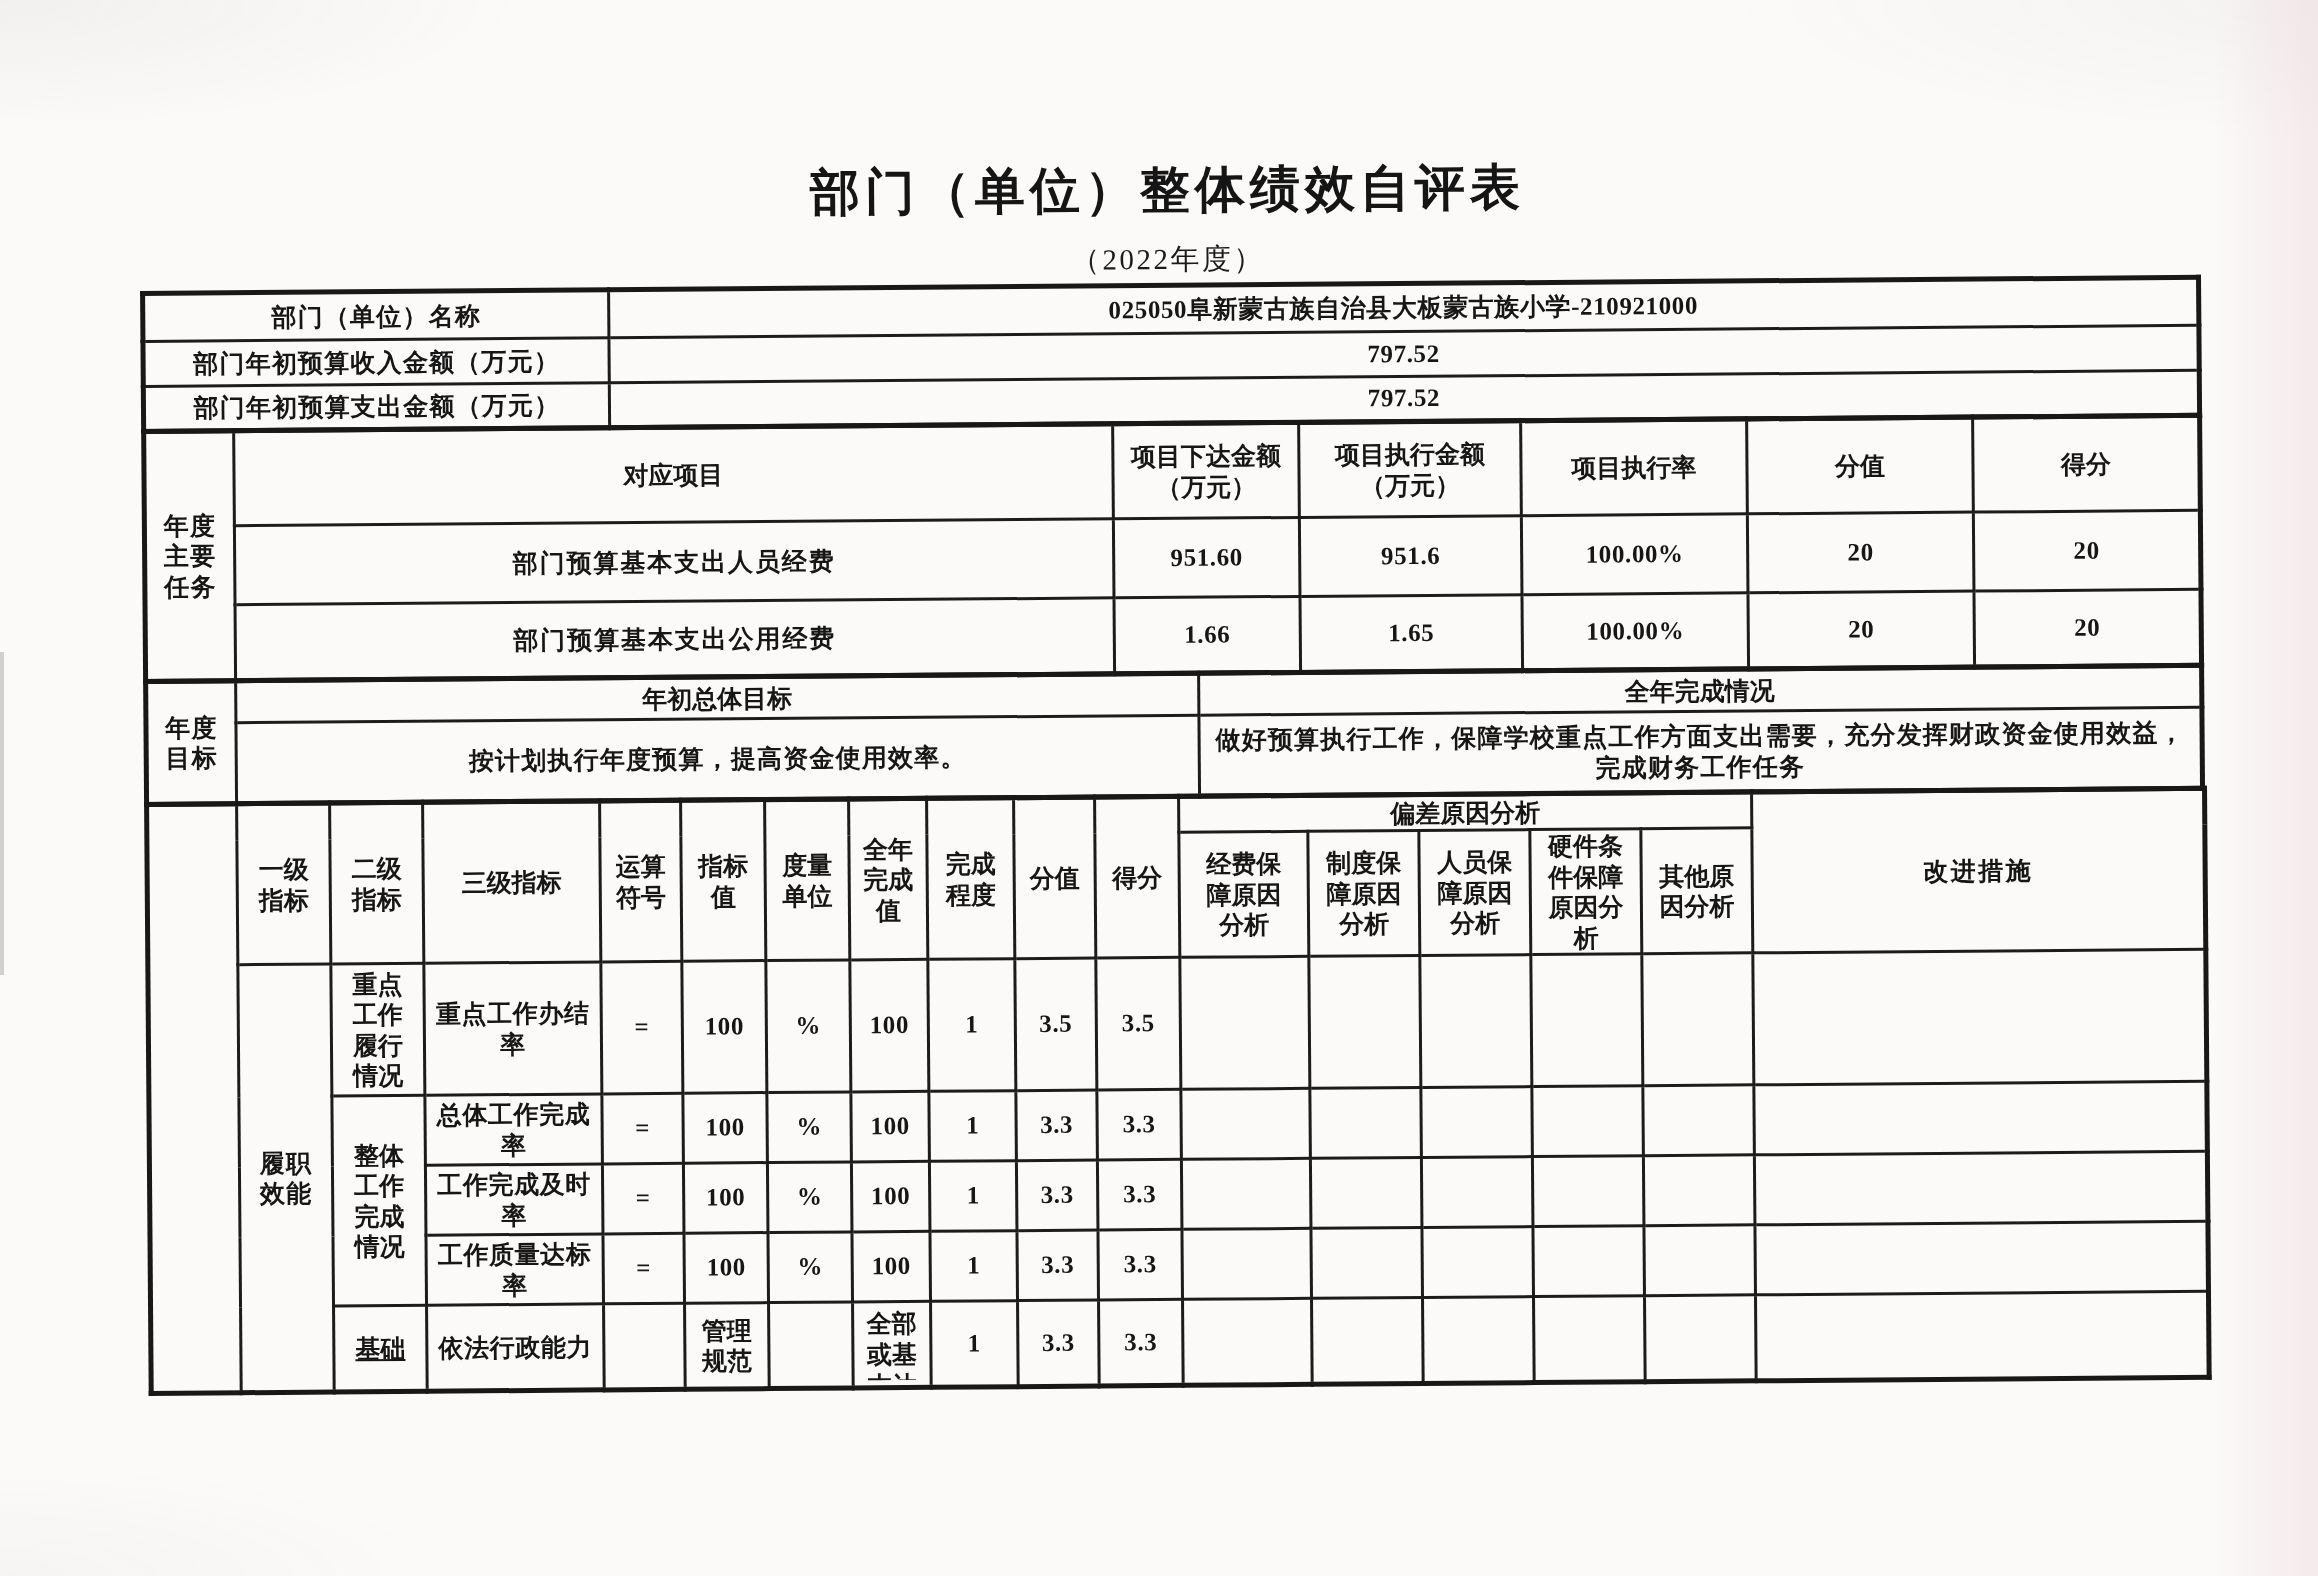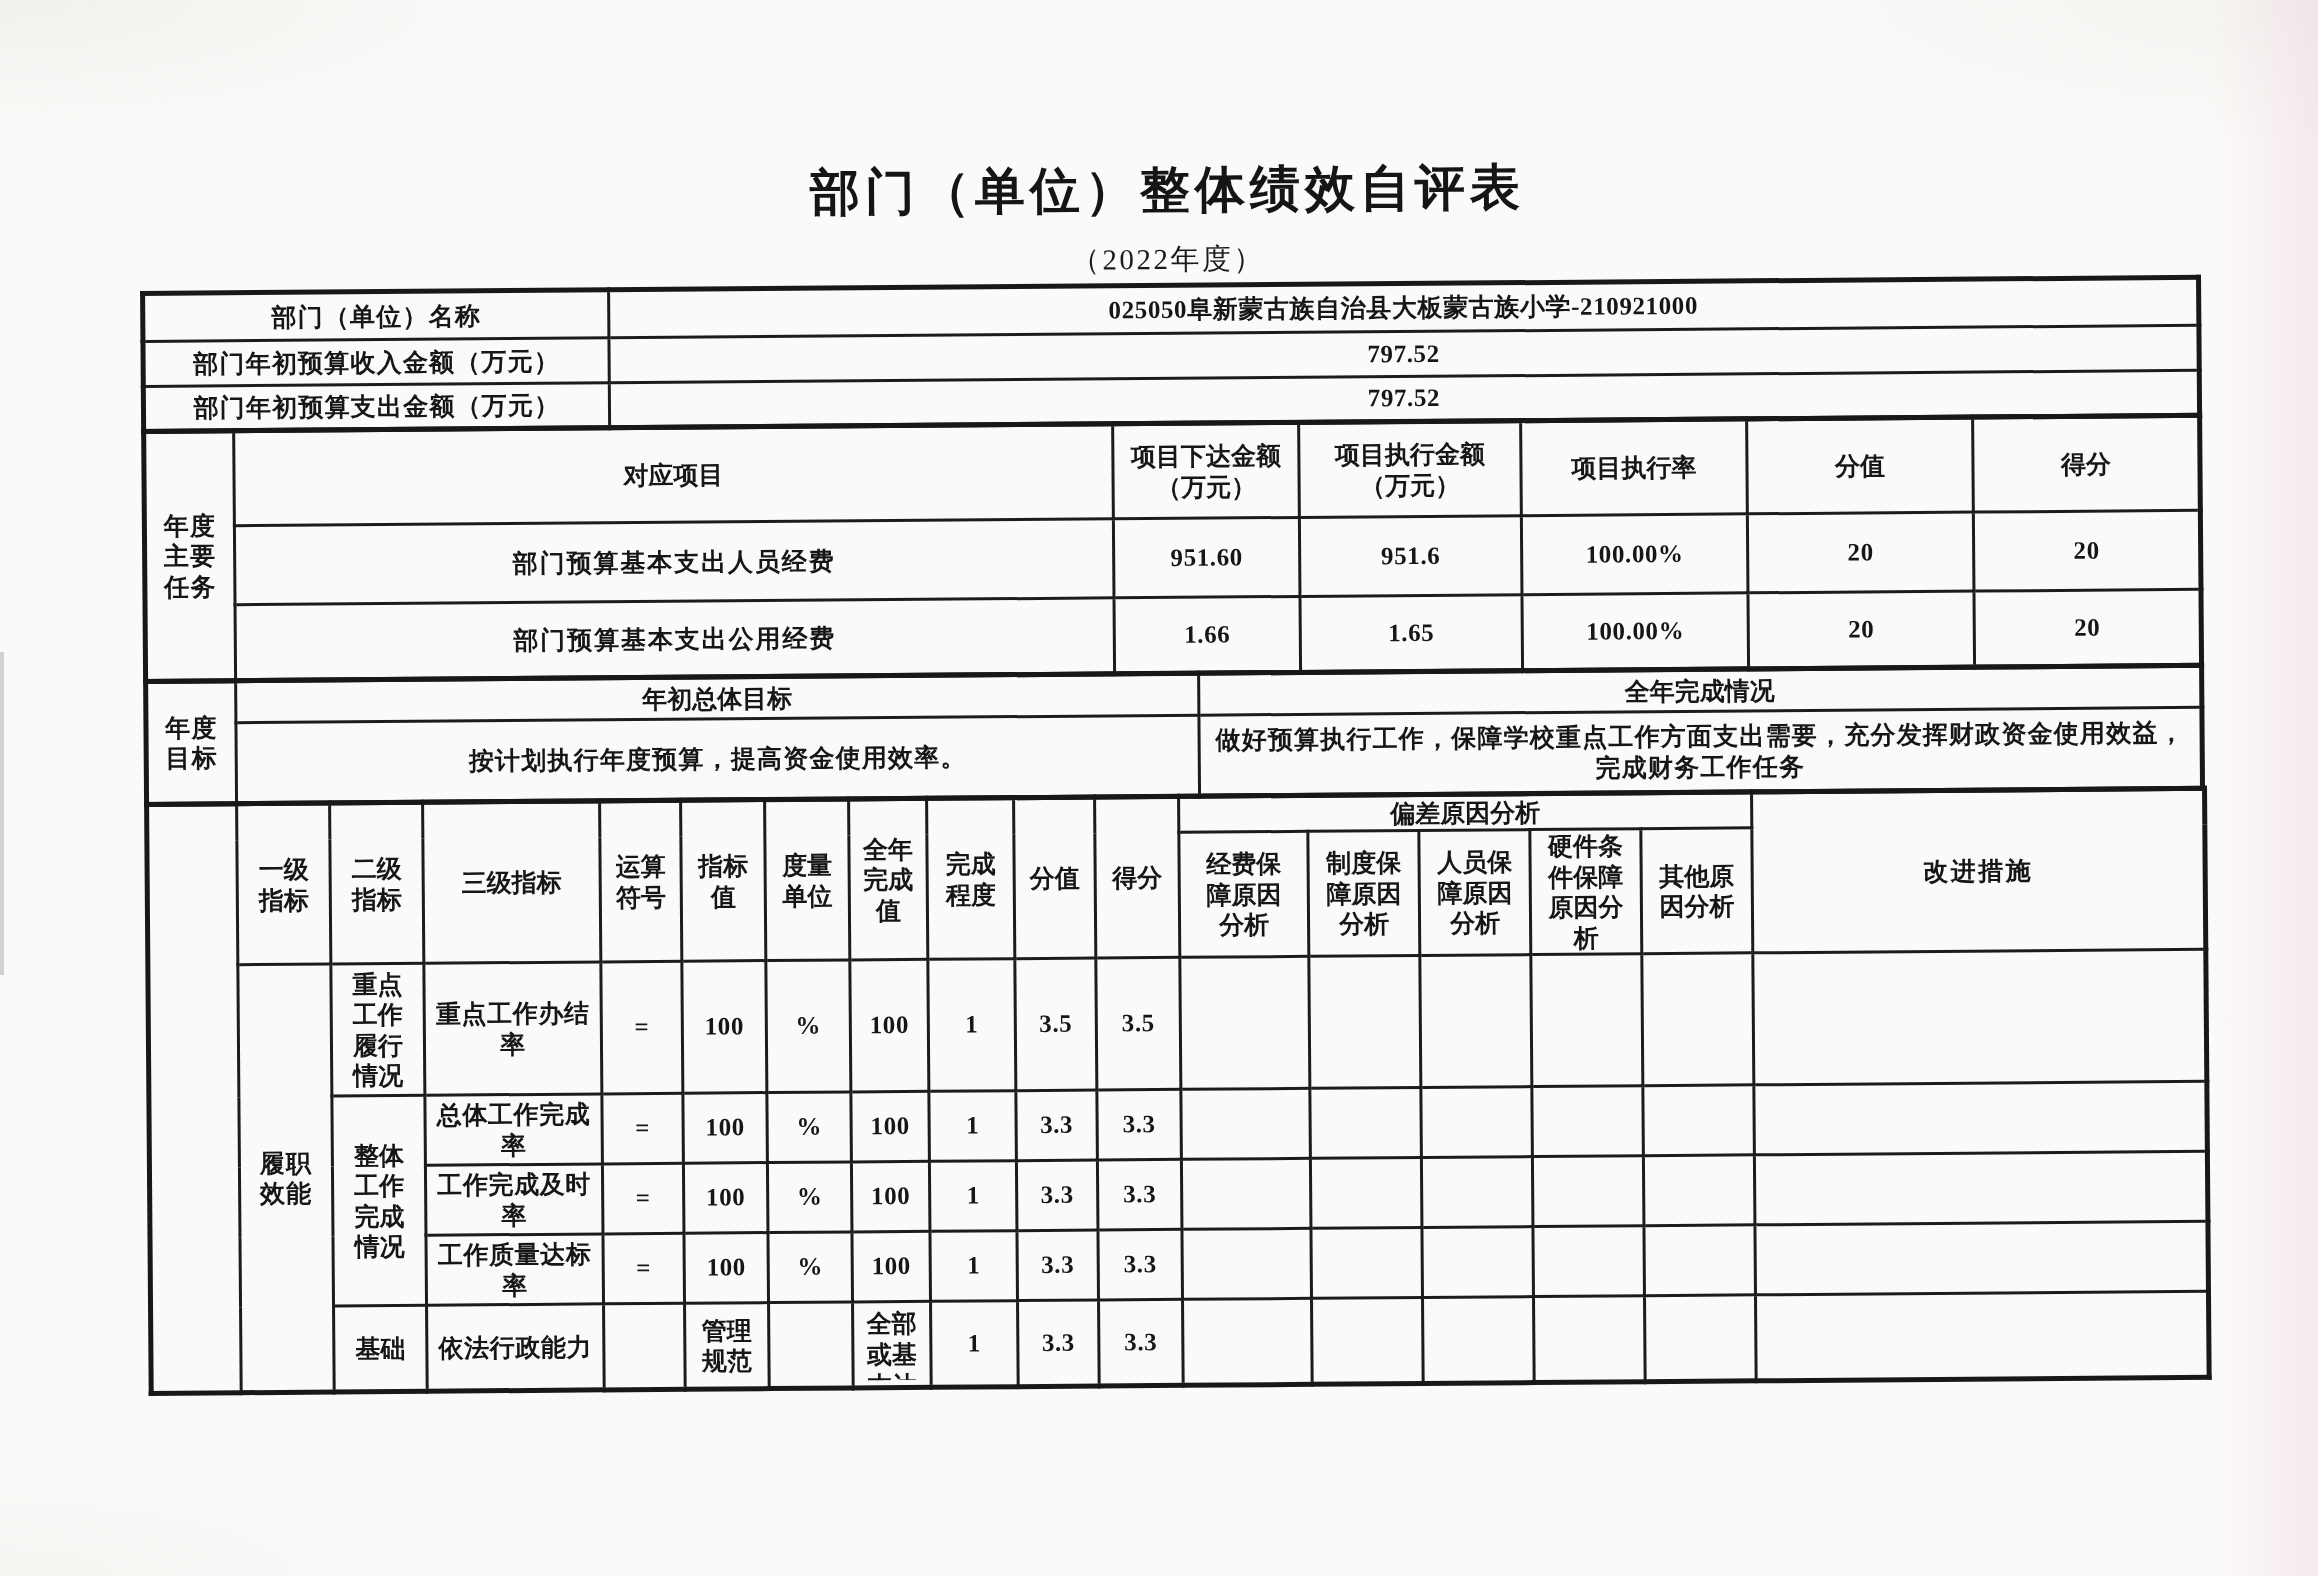--- a/index.html
+++ b/index.html
@@ -41,21 +41,21 @@
   .num{font-family:"Liberation Serif", serif;font-weight:400;font-size:26px;letter-spacing:0.6px;}
   .proj{font-size:26px;letter-spacing:1.9px;}
   .goal{font-weight:700;font-size:26px;letter-spacing:1.2px;padding:0 18.6px;}
   .hdr{font-size:25px;}
   .hdr-big{font-size:29px;letter-spacing:2.5px;}
   .ind-name{font-size:25px;letter-spacing:0.6px;}
 
   td.r5{vertical-align:top;}
   .pt-sm{padding-top:5px;}
   .pt-md{padding-top:22.4px;}
-  td.bottom{vertical-align:bottom;padding-bottom:1.2px;}
+  td.bottom{vertical-align:bottom;padding-bottom:1.2px;text-decoration:underline;}
   .clip{height:72px;overflow:hidden;line-height:31px;}
 </style>
 </head>
 <body>
 
 <div class="page">
   <div class="left-sliver"></div>
   <div class="sheet">
 
     <div class="title">部门（单位）整体绩效自评表</div>

